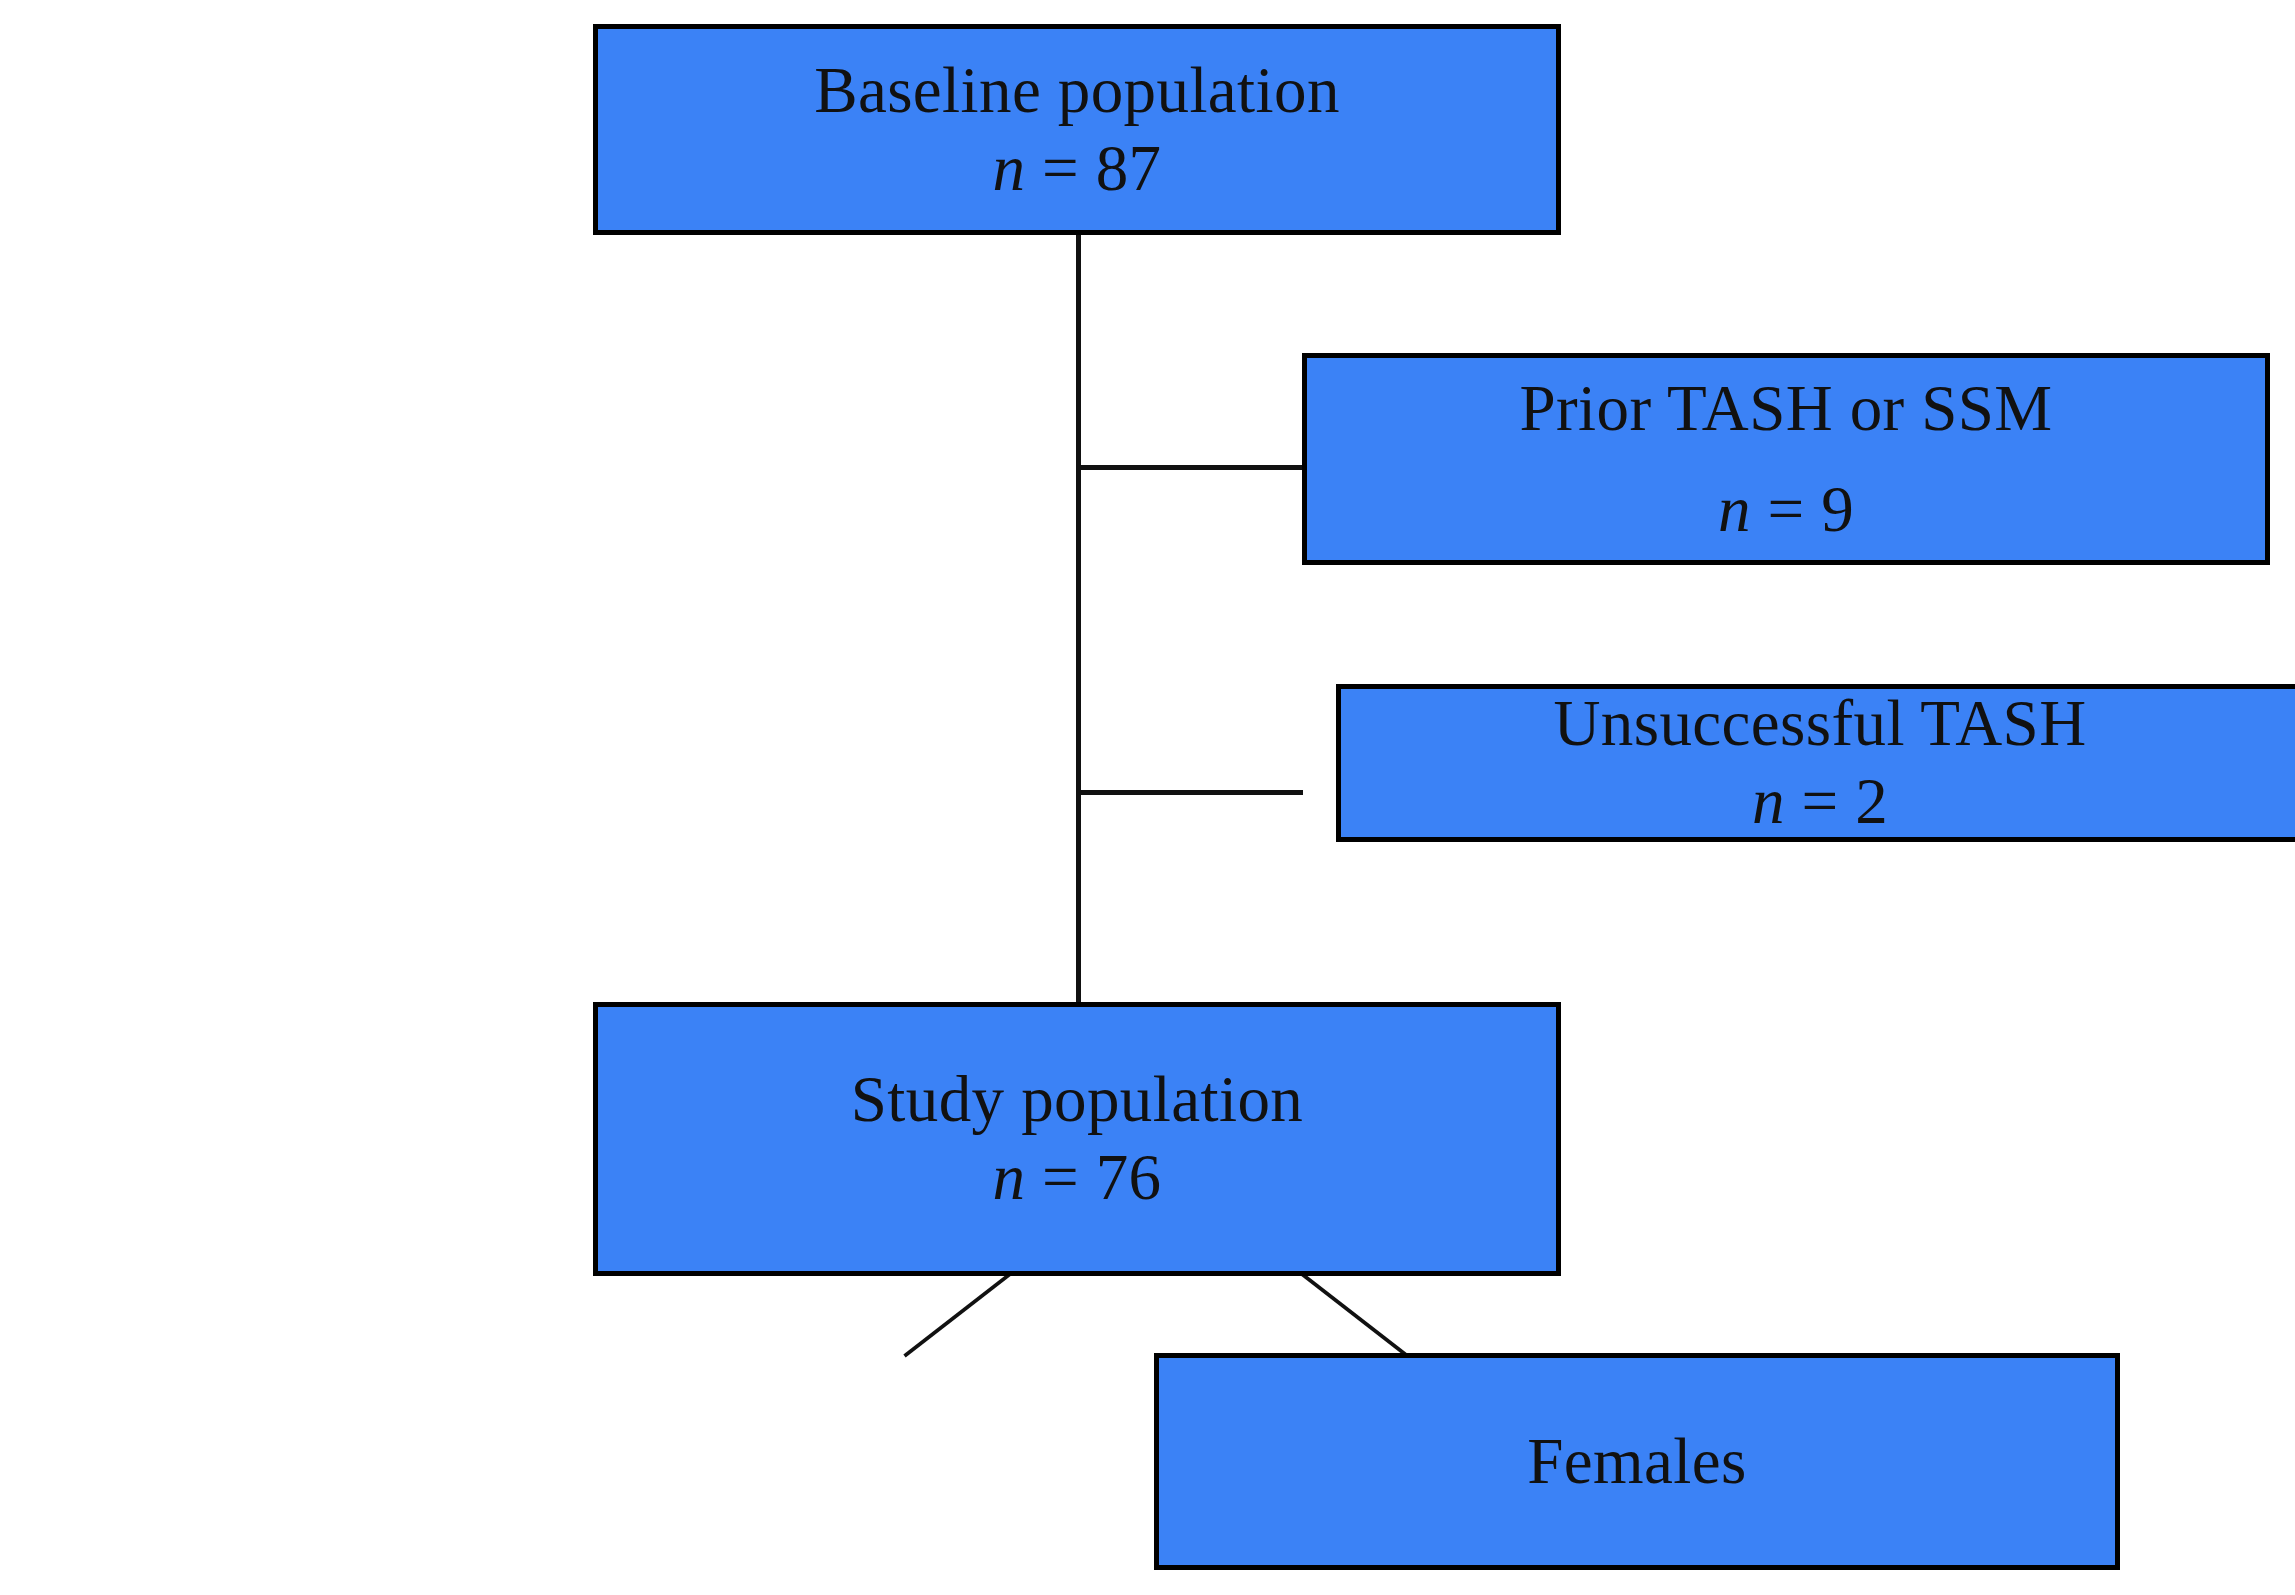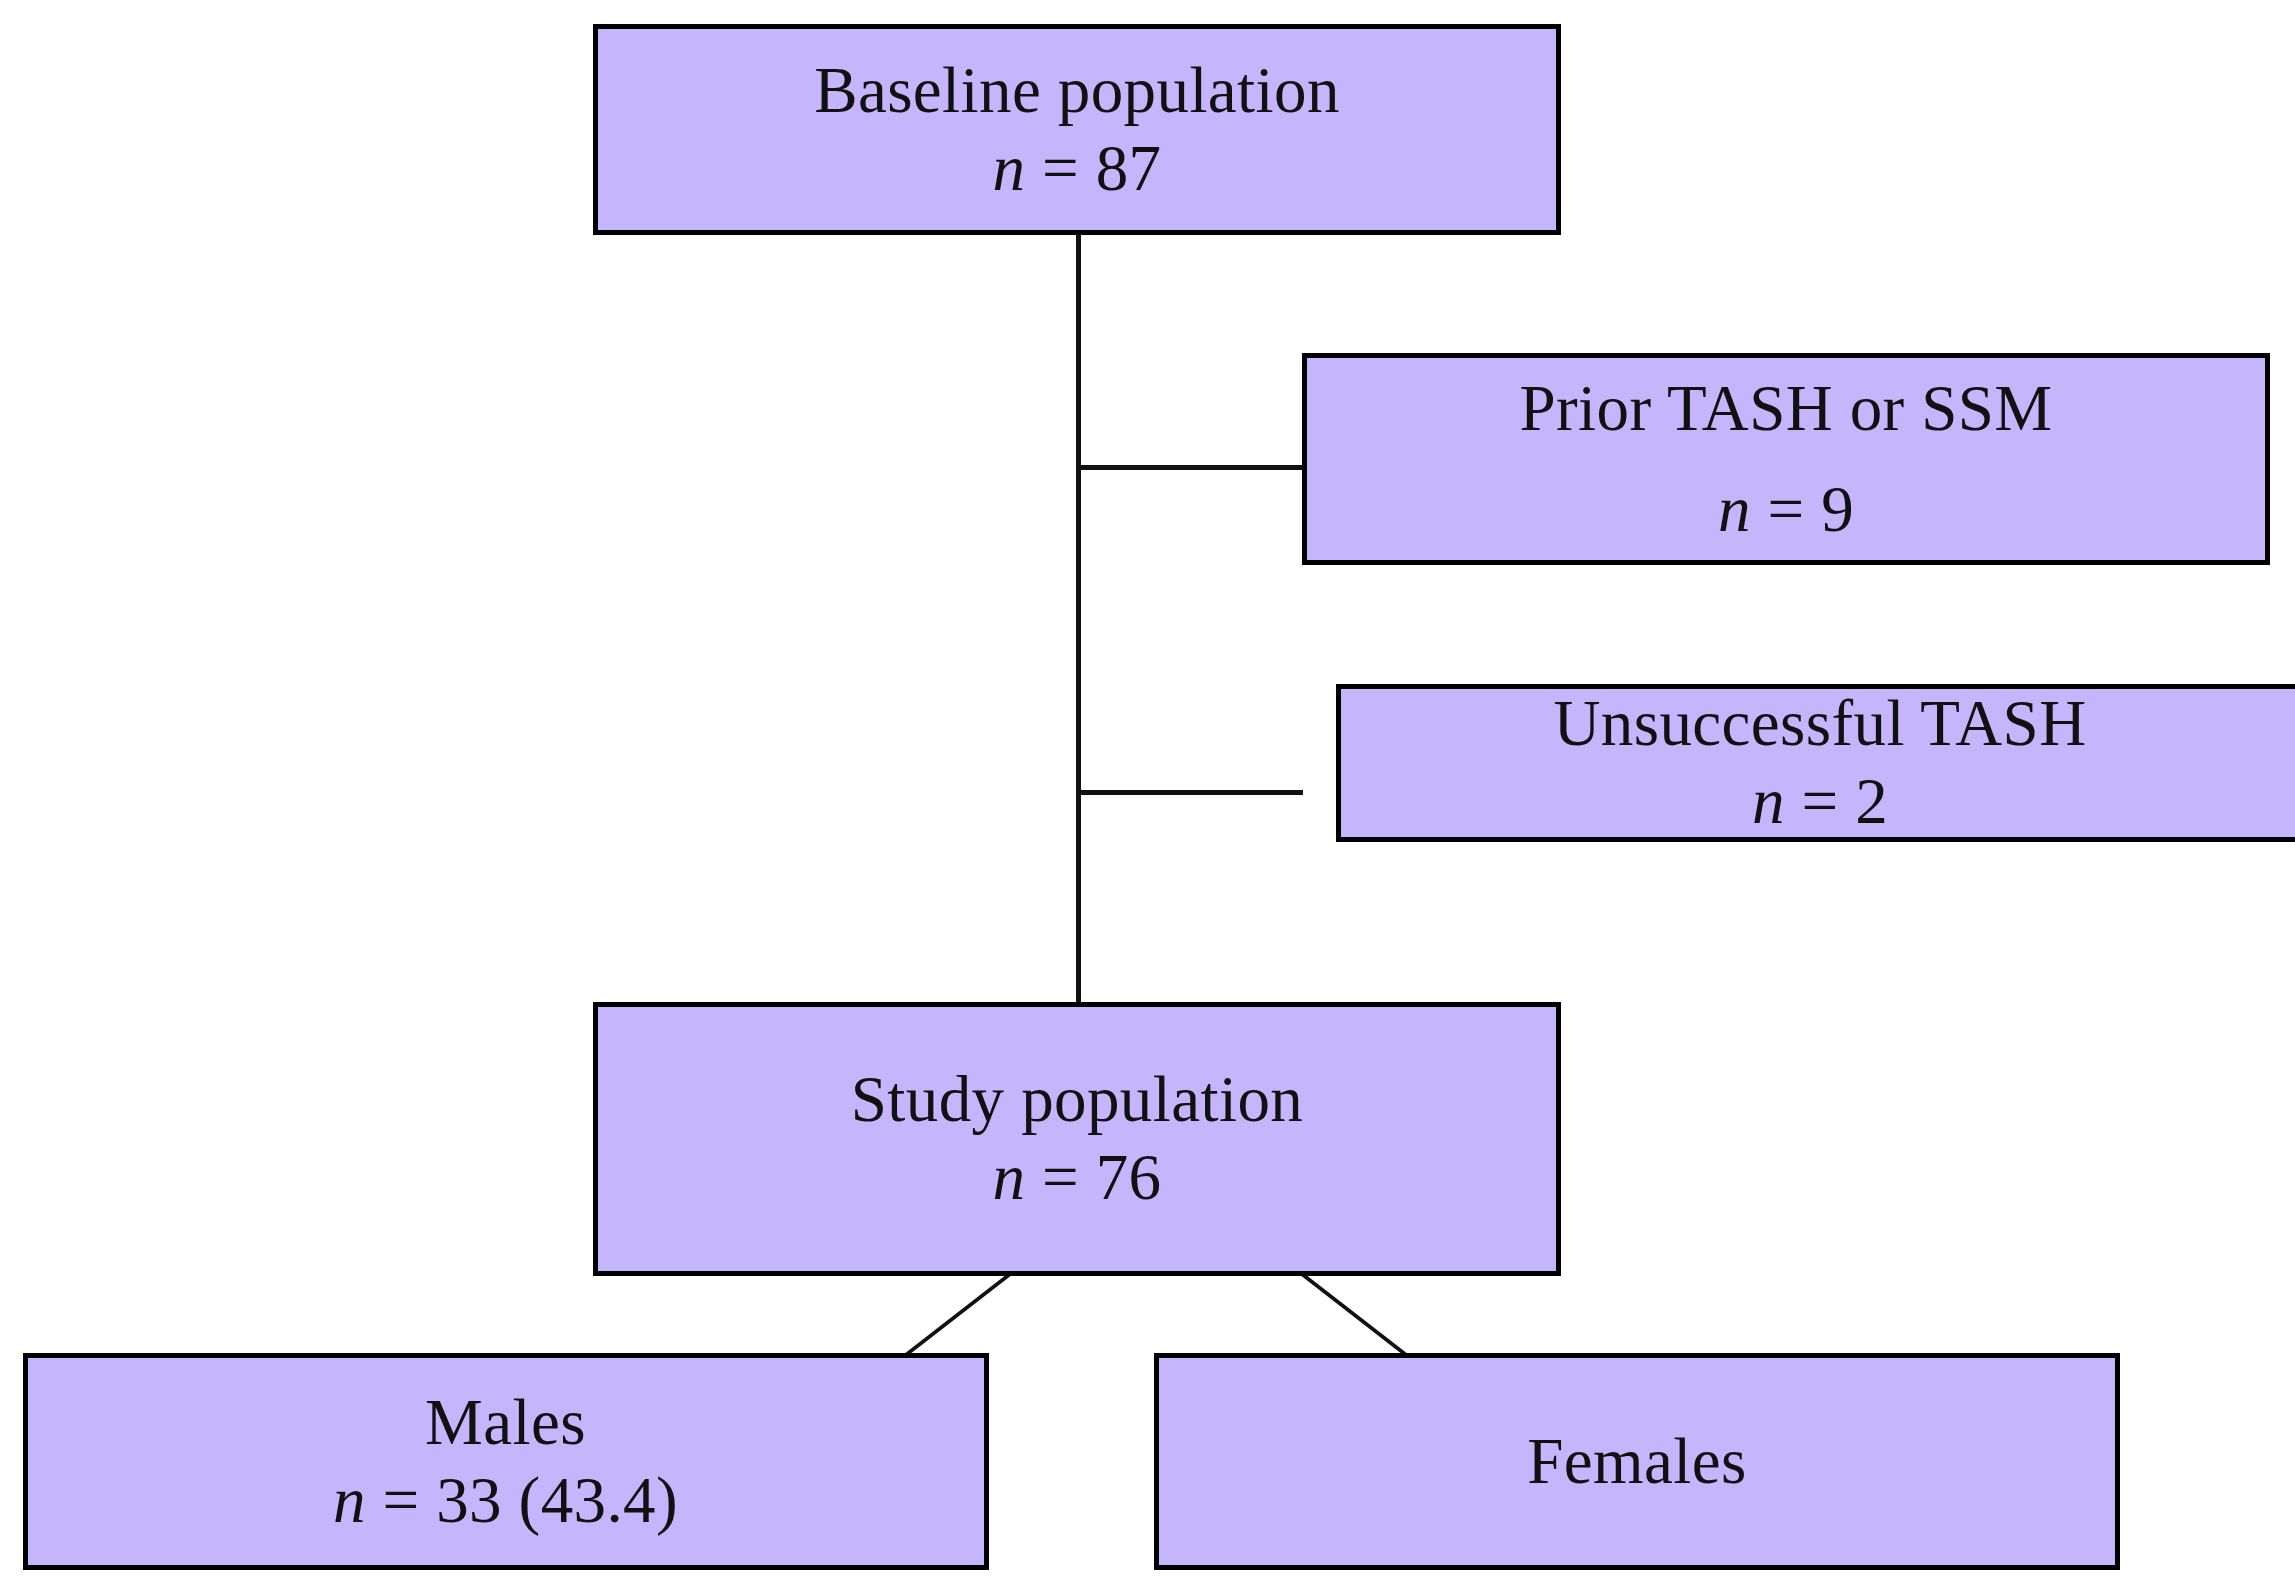--- a/index.html
+++ b/index.html
@@ -12,21 +12,21 @@
     position: relative;
     width: 2295px;
     height: 1595px;
     background: #ffffff;
     overflow: hidden;
     font-family: "Liberation Serif", "DejaVu Serif", serif;
   }
   .node {
     position: absolute;
     box-sizing: border-box;
-    background: #c4b5fd;
+    background: #3b82f6;
     border: 5.3px solid #000000;
     display: flex;
     flex-direction: column;
     align-items: center;
     justify-content: center;
     text-align: center;
     z-index: 3;
   }
   .node-title {
     font-size: 65px;
@@ -116,23 +116,19 @@
   <div class="node" id="node-unsuccess">
     <div class="node-title">Unsuccessful TASH</div>
     <div class="node-count"><span class="var">n</span><span> = </span><span>2</span></div>
   </div>
 
   <div class="node" id="node-study">
     <div class="node-title">Study population</div>
     <div class="node-count"><span class="var">n</span><span> = </span><span>76</span></div>
   </div>
 
-  <div class="node" id="node-males">
-    <div class="node-title">Males</div>
-    <div class="node-count"><span class="var">n</span><span> = </span><span>33 (43.4)</span></div>
-  </div>
 
   <div class="node" id="node-females">
     <div class="node-title">Females</div>
   </div>
 
 </div>
 
 
 </body></html>

